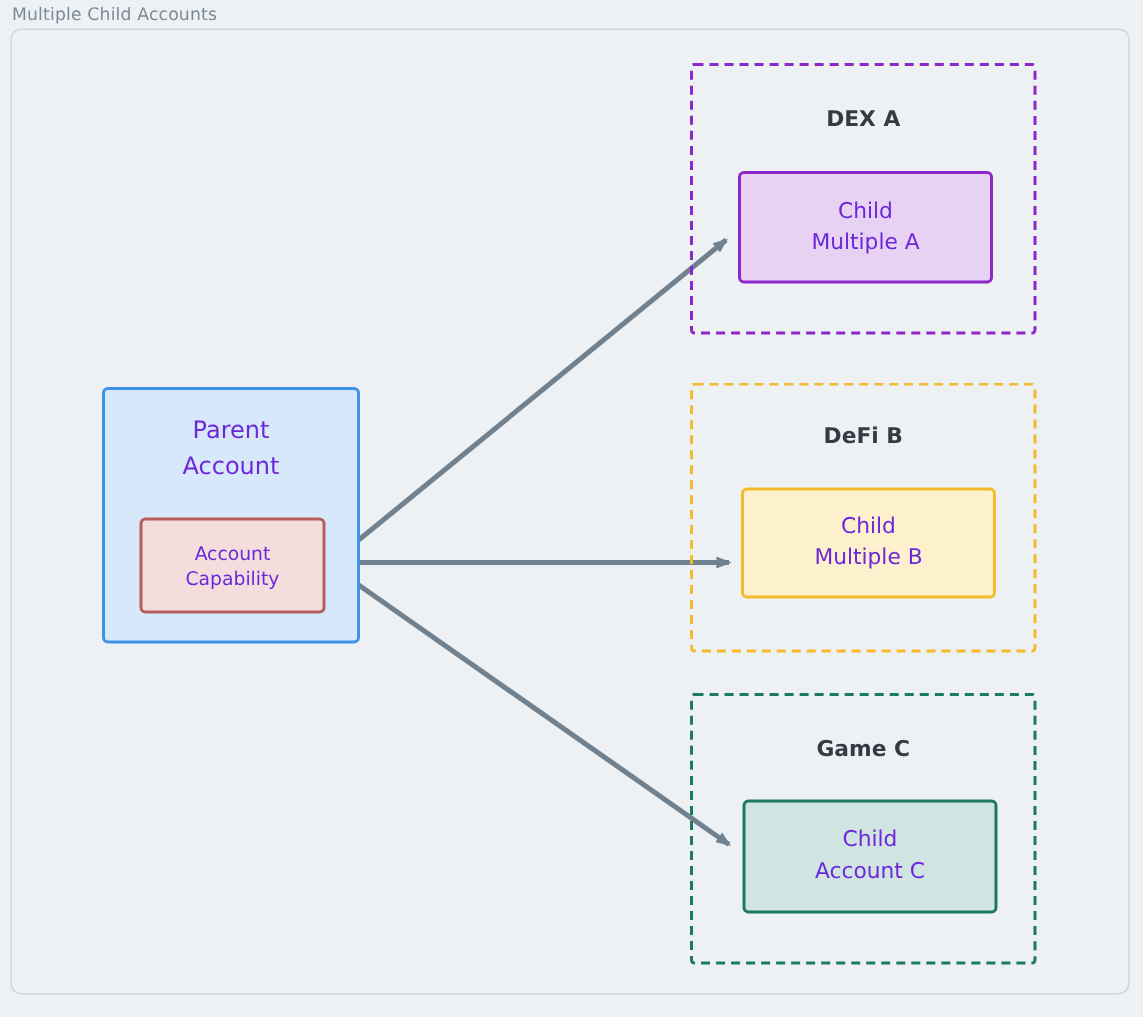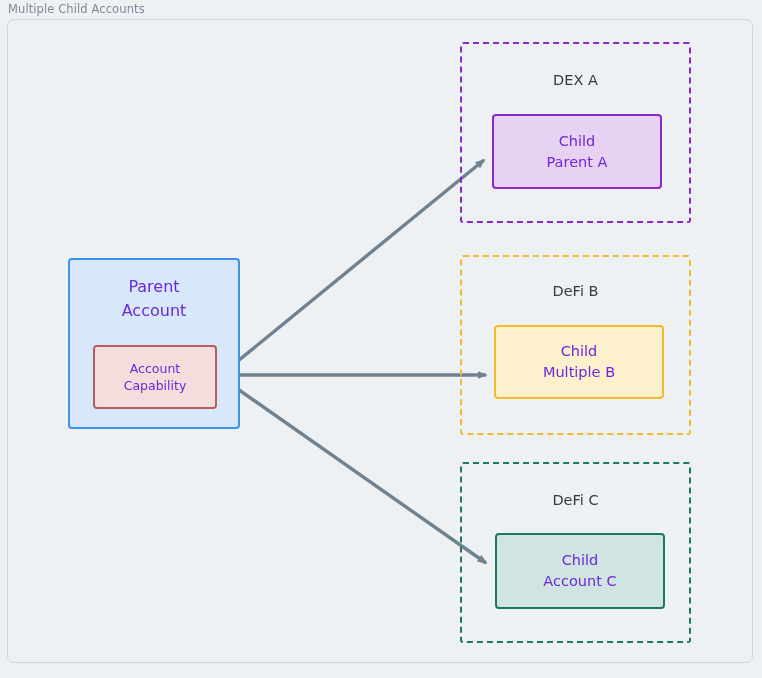--- a/index.html
+++ b/index.html
@@ -114,20 +114,21 @@
     background: transparent;
   }
   .group-label {
     position: absolute;
     left: 0;
     right: 0;
     text-align: center;
     font-size: 14.5px;
     color: #333b44;
     white-space: nowrap;
+    font-weight: bold;
   }
 
   .group-dex   { left: 460px; top: 42px;  width: 231px; height: 181px; border-color: #8c27c9; }
   .group-defi  { left: 460px; top: 255px; width: 231px; height: 180px; border-color: #f4ba2c; }
   .group-game  { left: 460px; top: 462px; width: 231px; height: 181px; border-color: #1c7a62; }
 
   .group-dex  .group-label  { top: 28px; }
   .group-defi .group-label  { top: 26px; }
   .group-game .group-label  { top: 28px; }
 
@@ -186,32 +187,32 @@
   <div class="node account-capability">
     <span class="line">Account</span>
     <span class="line">Capability</span>
   </div>
 
   <div class="group group-dex">
     <div class="group-label">DEX A</div>
   </div>
   <div class="node child-box child-a">
     <span class="line">Child</span>
-    <span class="line">Parent A</span>
+    <span class="line">Multiple A</span>
   </div>
 
   <div class="group group-defi">
     <div class="group-label">DeFi B</div>
   </div>
   <div class="node child-box child-b">
     <span class="line">Child</span>
     <span class="line">Multiple B</span>
   </div>
 
   <div class="group group-game">
-    <div class="group-label">DeFi C</div>
+    <div class="group-label">Game C</div>
   </div>
   <div class="node child-box child-c">
     <span class="line">Child</span>
     <span class="line">Account C</span>
   </div>
 
 </div>
 
 </body></html>

